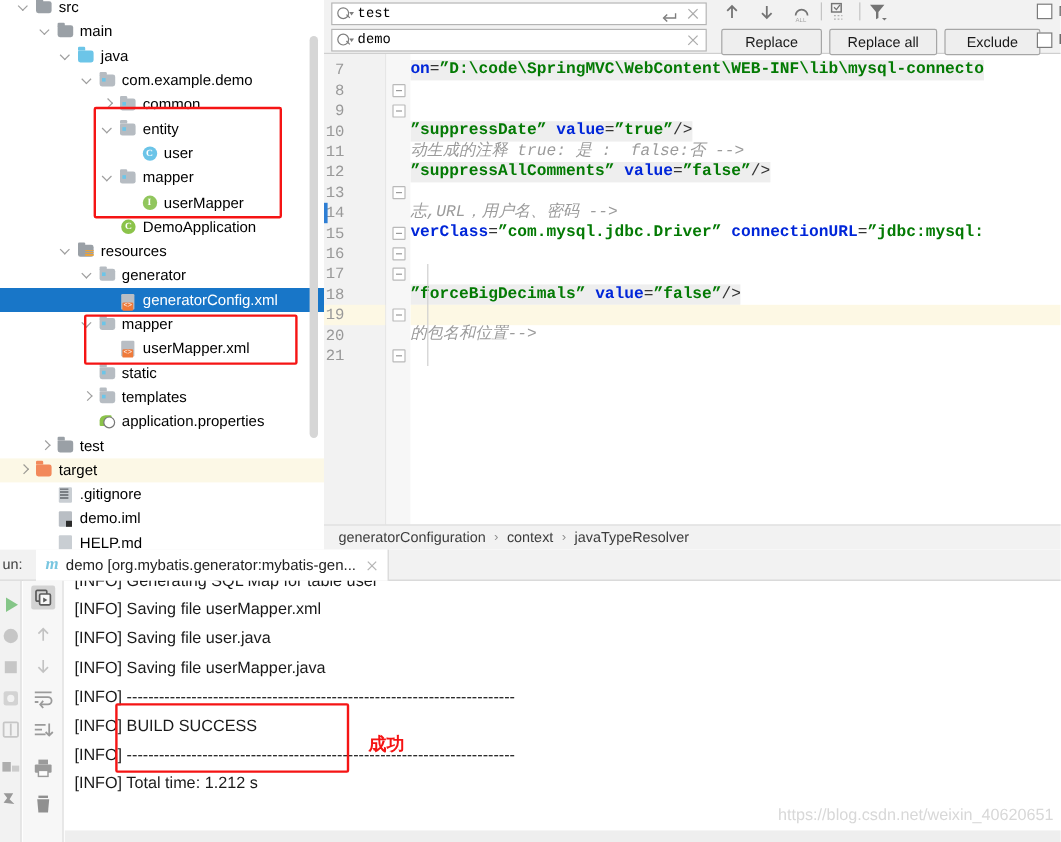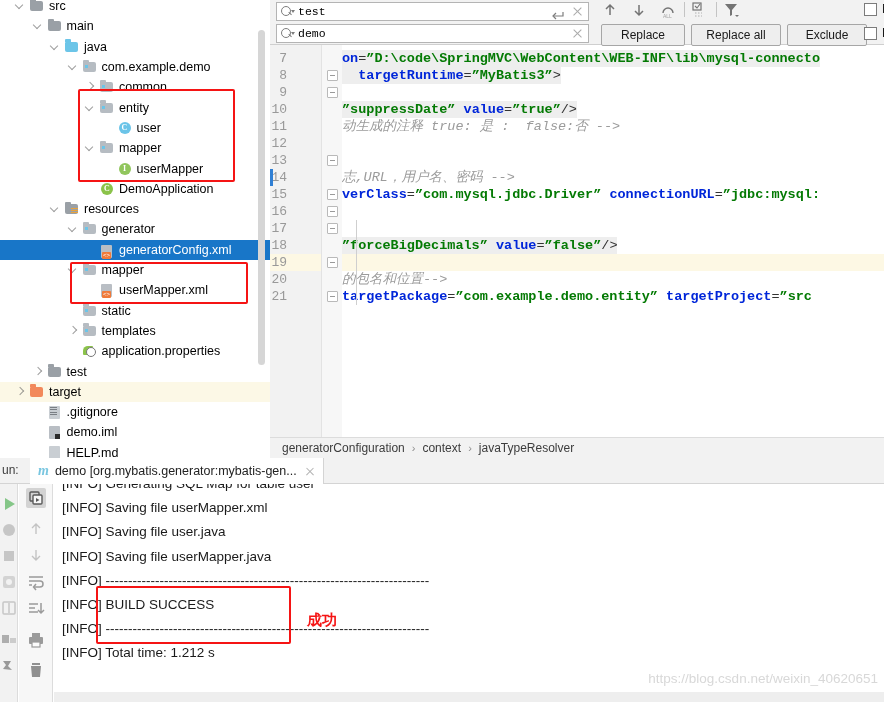--- a/index.html
+++ b/index.html
@@ -442,34 +442,33 @@
         <div class="foldmark" style="top: 42px; left: 5px;"></div>
         <div class="foldmark" style="top: 110px; left: 5px;"></div>
         <div class="foldmark" style="top: 144px; left: 5px;"></div>
         <div class="foldmark" style="top: 161px; left: 5px;"></div>
         <div class="foldmark" style="top: 178px; left: 5px;"></div>
         <div class="foldmark" style="top: 212px; left: 5px;"></div>
         <div class="foldmark" style="top: 246px; left: 5px;"></div>
       </div>
     <div id="code-area">
         <div class="cline hlbg" style="top: 5px; text-align: right;"><span class="k-attr">on</span><span class="k-pun">=</span><span class="k-val">”D:\code\SpringMVC\WebContent\WEB-INF\lib\mysql-connecto</span></div>
-        <div class="cline hlbg" style="top: 22px;">  <span class="k-attr">targetRuntime</span><span class="k-pun">=</span><span class="k-val">”MyBatis3”</span><span class="k-pun">&gt;</span></div>
         <div class="cline" style="top: 39px;"></div>
         <div class="cline hlbg" style="top: 56px;"><span class="k-val">”suppressDate”</span> <span class="k-attr">value</span><span class="k-pun">=</span><span class="k-val">”true”</span><span class="k-pun">/&gt;</span></div>
         <div class="cline" style="top: 73px;"><span class="k-cmt">动生成的注释 true: 是 :  false:否 --&gt;</span></div>
+        <div class="cline hlbg" style="top: 90px;"><span class="k-val">”suppressAllComments”</span> <span class="k-attr">value</span><span class="k-pun">=</span><span class="k-val">”false”</span><span class="k-pun">/&gt;</span></div>
         <div class="cline" style="top: 107px;"></div>
         <div class="cline" style="top: 124px;"><span class="k-cmt">志,URL，用户名、密码 --&gt;</span></div>
         <div class="cline" style="top: 141px;"><span class="k-attr">verClass</span><span class="k-pun">=</span><span class="k-val">”com.mysql.jdbc.Driver”</span> <span class="k-attr">connectionURL</span><span class="k-pun">=</span><span class="k-val">”jdbc:mysql:</span></div>
         <div class="cline" style="top: 158px;"></div>
         <div class="cline" style="top: 175px;"></div>
         <div class="cline hlbg" style="top: 192px;"><span class="k-val">”forceBigDecimals”</span> <span class="k-attr">value</span><span class="k-pun">=</span><span class="k-val">”false”</span><span class="k-pun">/&gt;</span></div>
         <div class="rowband band-sel" style="top: 209px; left: 0px; right: 0px;"></div>
         <div class="cline" style="top: 209px;"></div>
         <div class="cline" style="top: 226px;"><span class="k-cmt">的包名和位置--&gt;</span></div>
-        <div class="cline" style="top: 243px;"><span class="k-attr">targetPackage</span><span class="k-pun">=</span><span class="k-val">”com.example.demo.entity”</span> <span class="k-attr">targetProject</span><span class="k-pun">=</span><span class="k-val">”src</span></div>
         <div class="guideline" style="position: absolute; left: 14px; top: 175px; height: 85px; width: 1px; background: rgb(207, 207, 207);"></div>
       </div>
   <div style="position: absolute; left: 0px; top: 169px; width: 3px; height: 17px; background: rgb(47, 127, 212);"></div>
     </div>
 
   <div id="breadcrumb">
       <span>generatorConfiguration</span>
       <span class="bc-sep">›</span>
       <span>context</span>
       <span class="bc-sep">›</span>

